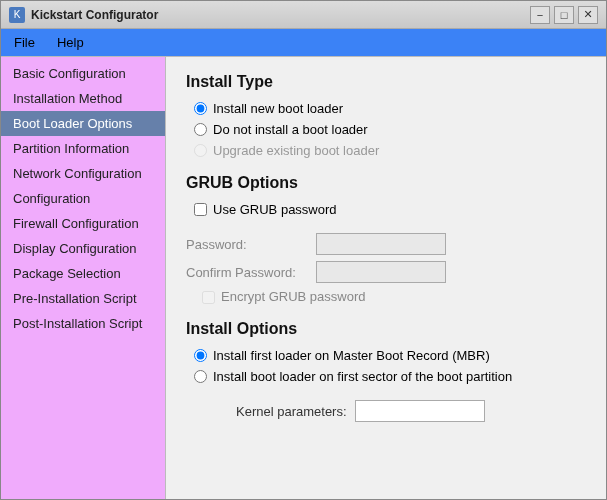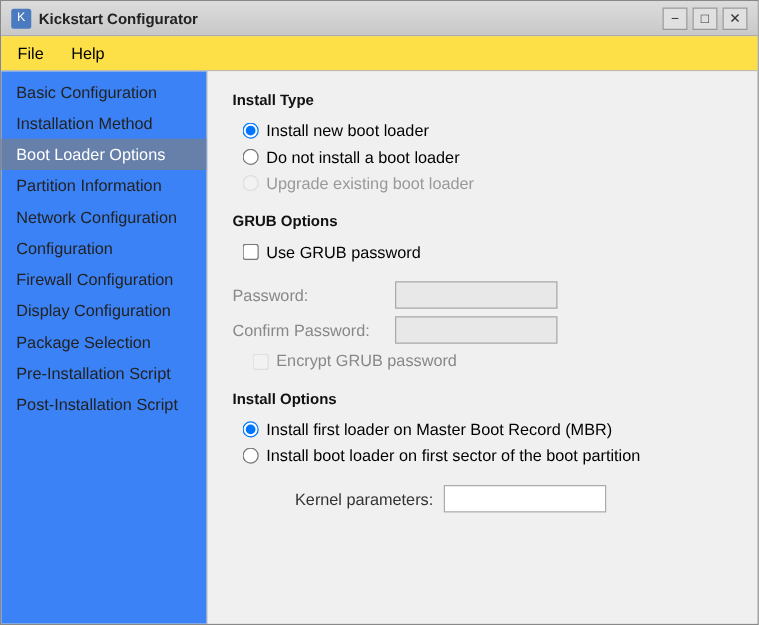--- a/index.html
+++ b/index.html
@@ -64,42 +64,42 @@
       border: 1px solid #999;
       display: flex;
       align-items: center;
       justify-content: center;
       font-size: 11px;
       cursor: pointer;
       color: #333;
     }
 
     .menu-bar {
-      background: #fde047;
+      background: #3b82f6;
       border-bottom: 1px solid #bbb;
       padding: 2px 4px;
       display: flex;
       gap: 4px;
     }
     .menu-item {
       padding: 3px 8px;
       font-size: 13px;
       cursor: pointer;
       border: 1px solid transparent;
     }
 
     .content {
       display: flex;
       flex: 1;
       overflow: hidden;
     }
 
     .sidebar {
       width: 165px;
-      background: #3b82f6;
+      background: #f0abfc;
       border-right: 1px solid #bbb;
       padding: 4px 0;
       flex-shrink: 0;
     }
     .sidebar-item {
       padding: 5px 12px;
       font-size: 13px;
       cursor: pointer;
       color: #222;
       white-space: nowrap;
@@ -110,21 +110,21 @@
     }
 
     .main-panel {
       flex: 1;
       padding: 16px 20px;
       overflow-y: auto;
       background: #f0f0f0;
     }
 
     .section-title {
-      font-size: 12px;
+      font-size: 16px;
       font-weight: bold;
       margin-bottom: 10px;
       color: #111;
     }
 
     .radio-group {
       display: flex;
       flex-direction: column;
       gap: 6px;
       margin-left: 8px;

